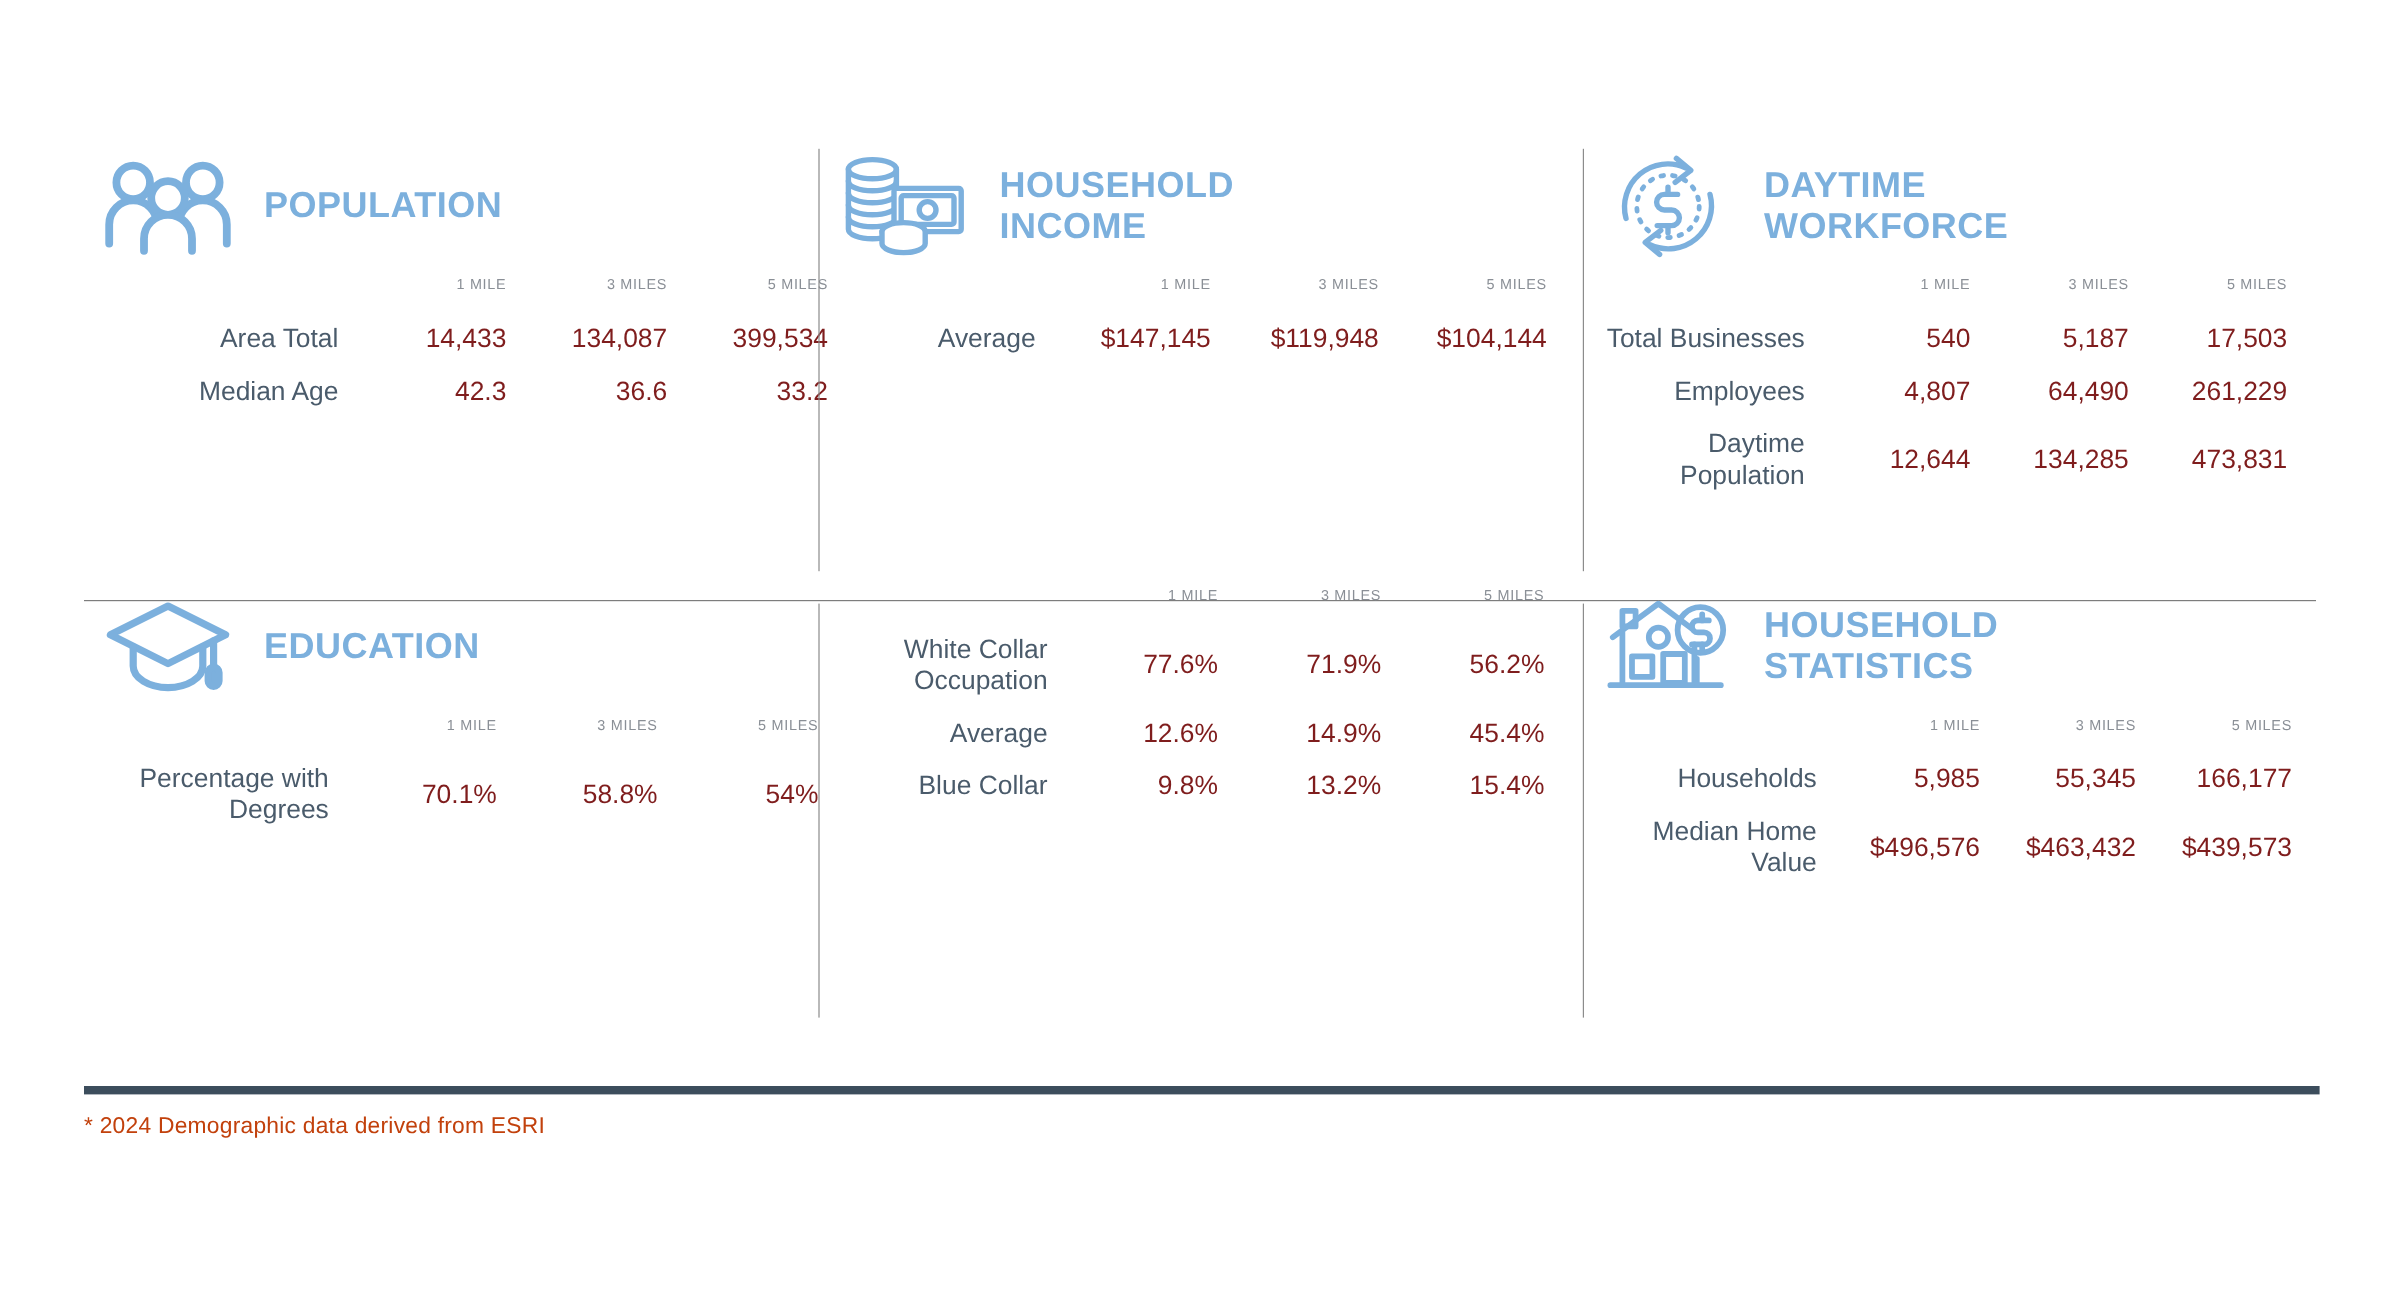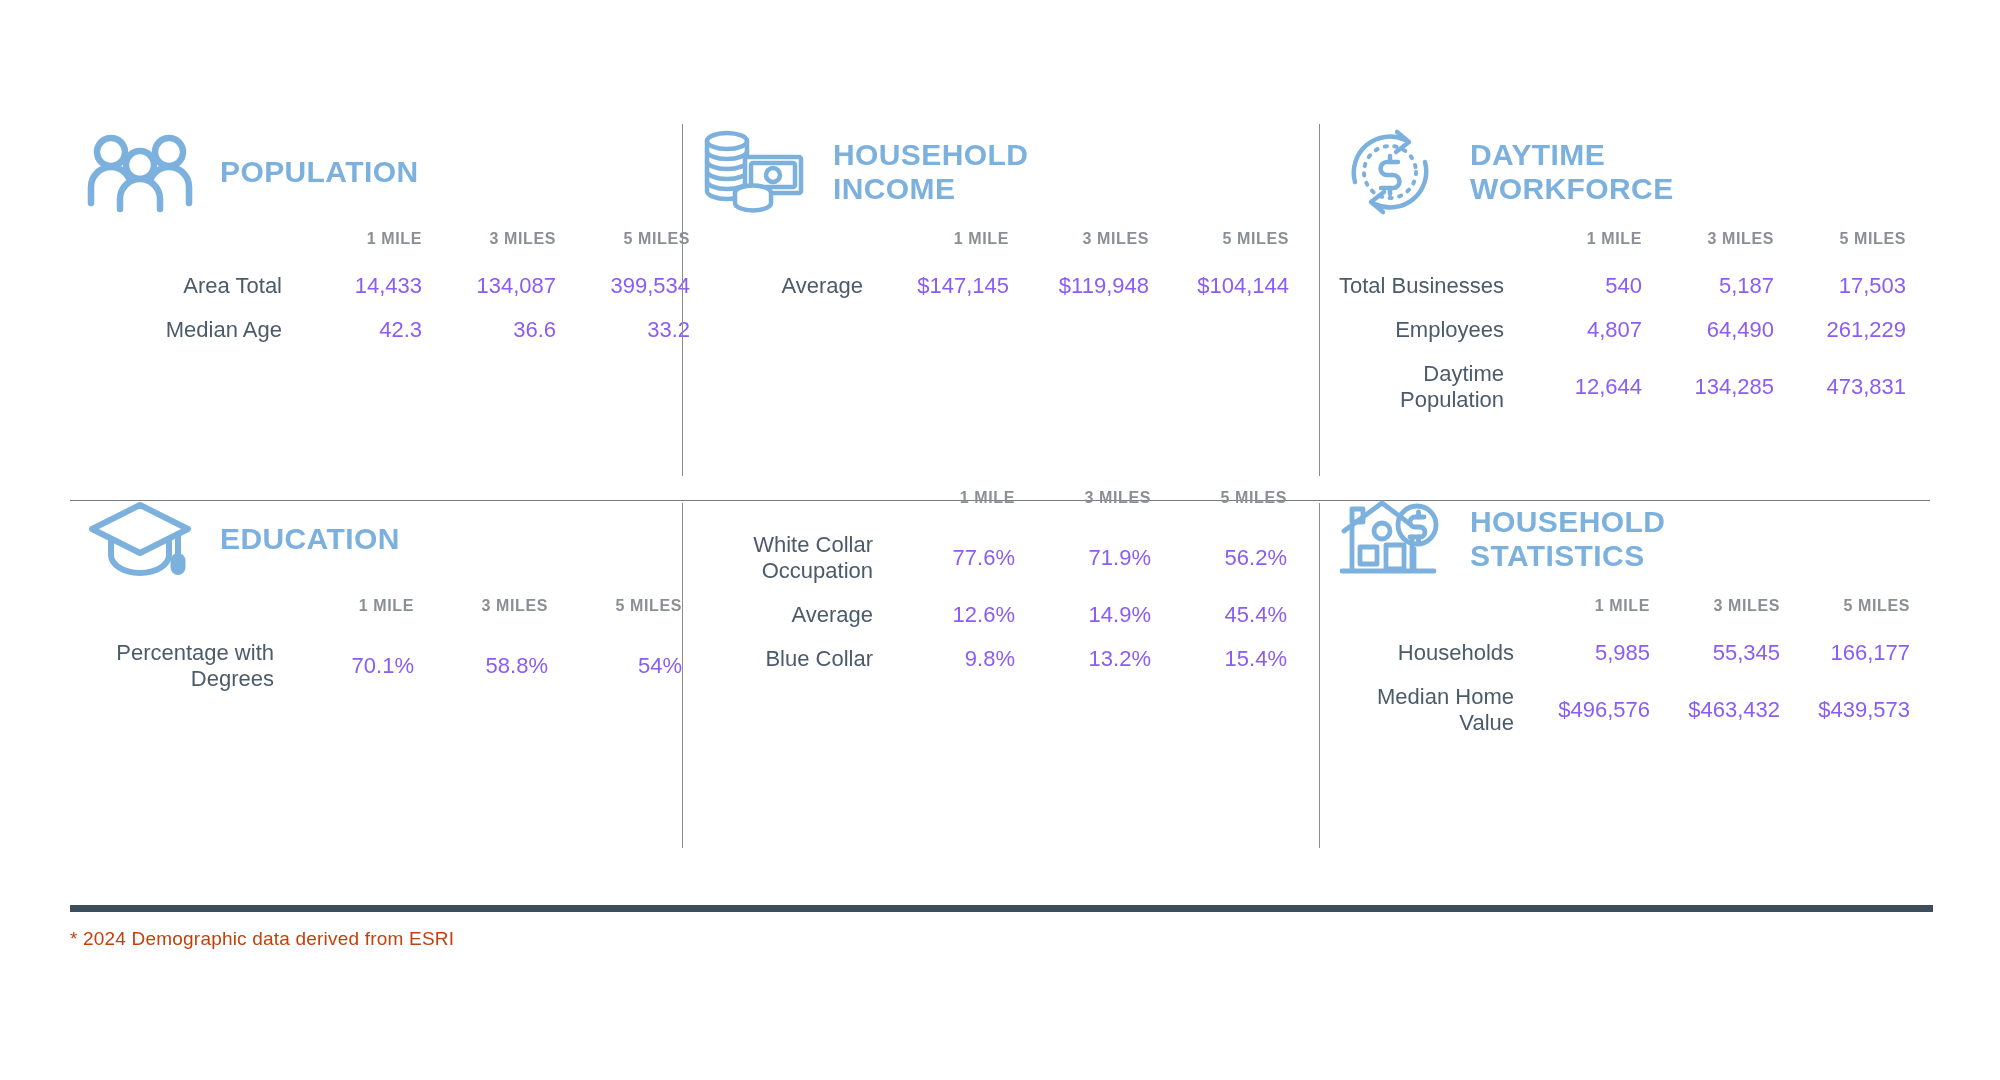--- a/index.html
+++ b/index.html
@@ -93,22 +93,22 @@
 
   
   table.p-table {
     width: 100%;
     border-collapse: collapse;
     table-layout: fixed;
     margin-top: 4px;
   }
 
   table.p-table th {
-    font-size: 16px;
-    font-weight: bold;
+    font-size: 12px;
+    font-weight: normal;
     color: #8a8f96;
     letter-spacing: 0.6px;
     text-align: right;
     padding: 0 0 16px 0;
     vertical-align: bottom;
   }
 
   table.p-table td {
     font-size: 22px;
     color: #2e3c48;
@@ -119,21 +119,21 @@
   }
 
   table.p-table td.rowlabel {
     color: #4a5b6b;
     font-size: 22px;
     padding-right: 6px;
     text-align: right;
   }
 
   table.p-table td.val {
-    color: #8b5cf6;
+    color: #7f1d1d;
   }
 
   
   .cols-pop  col.c0 { width: 218px; }
   .cols-pop  col.cx { width: 134px; }
 
   .cols-inc  col.c0 { width: 186px; }
   .cols-inc  col.cx { width: 140px; }
 
   .cols-day  col.c0 { width: 190px; }

